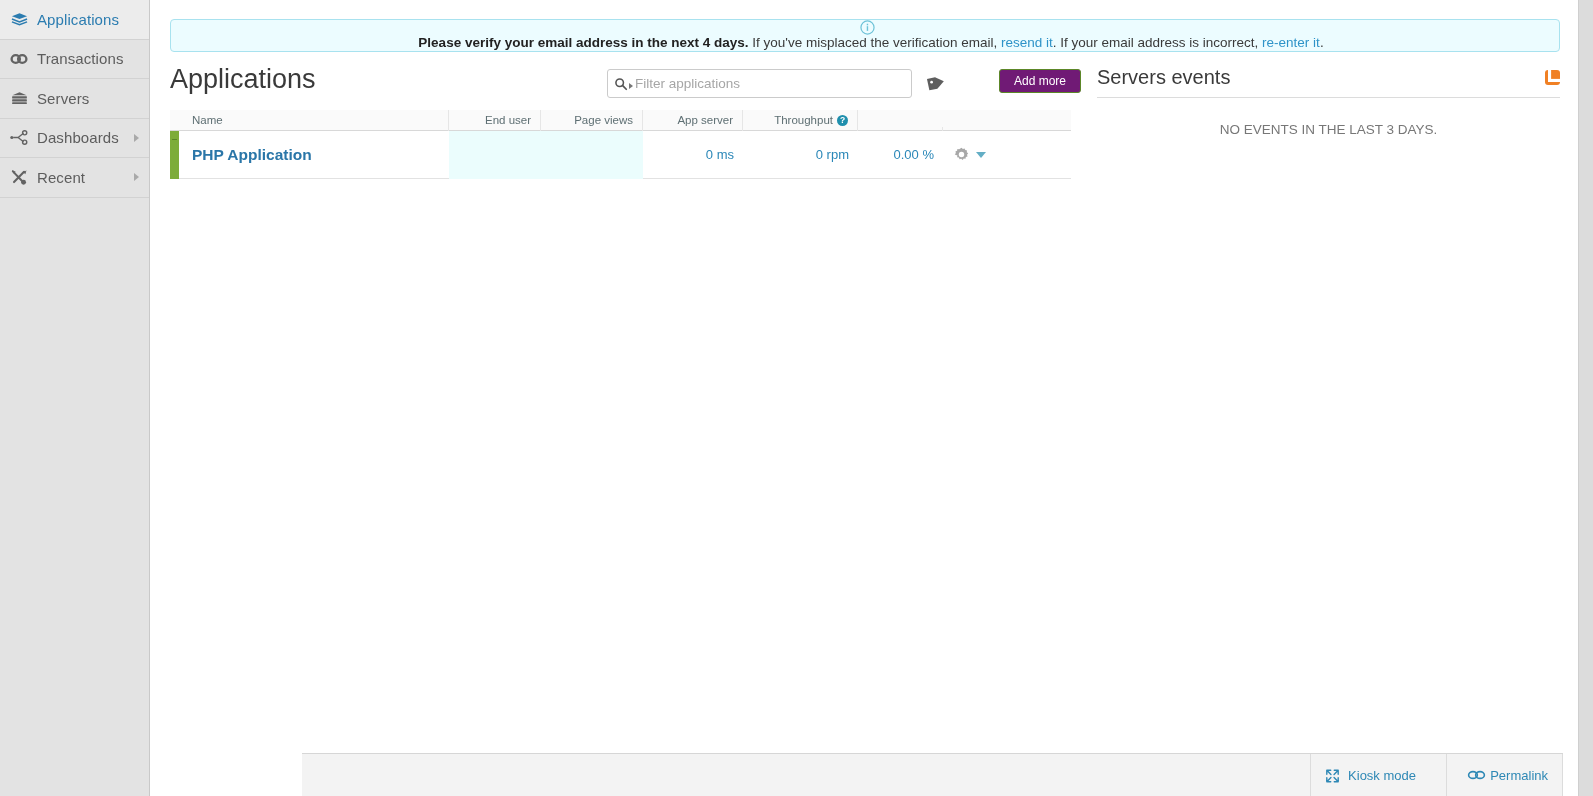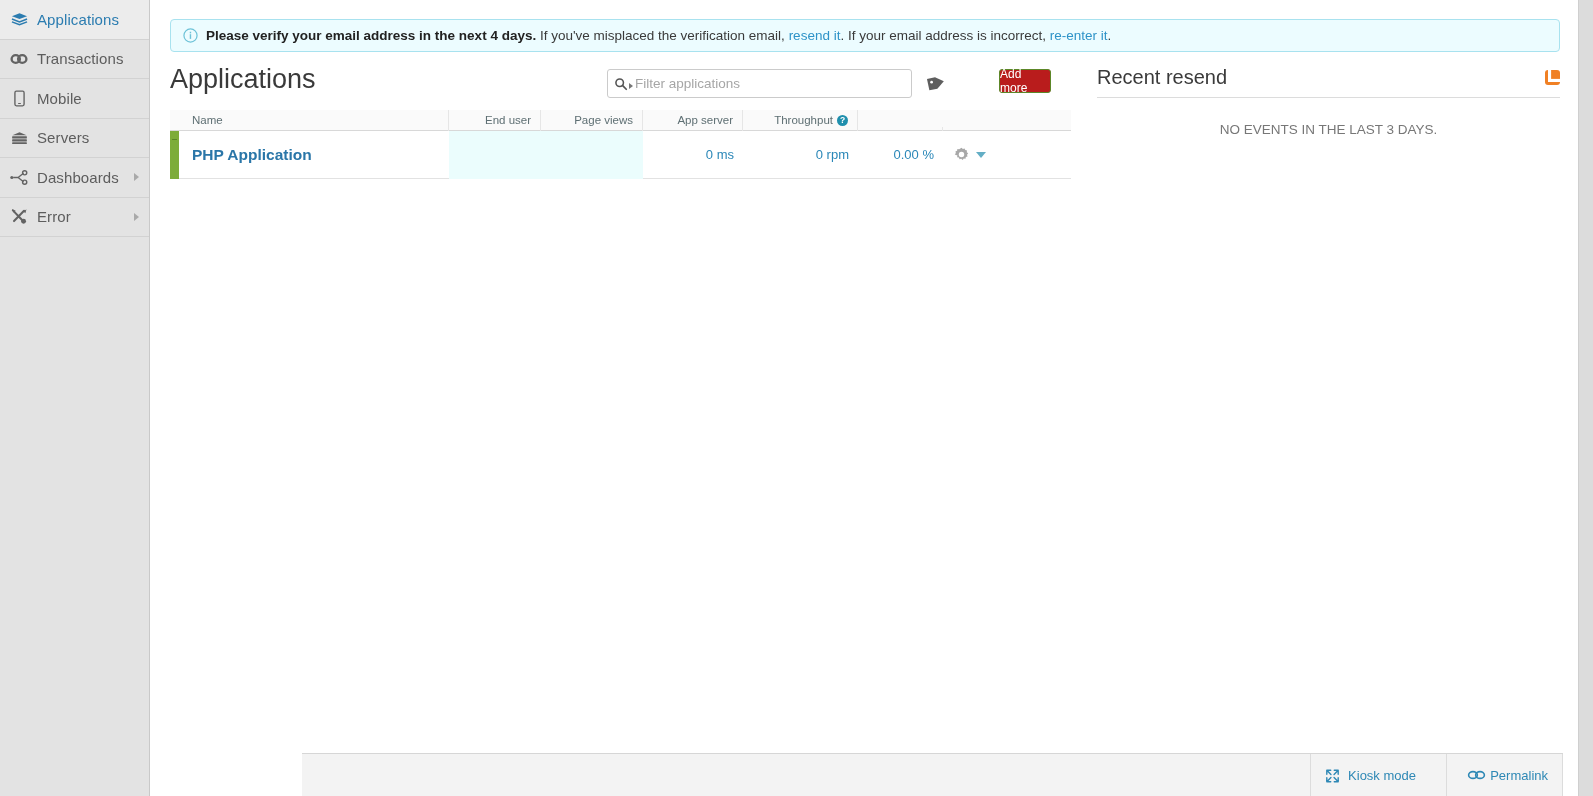--- a/index.html
+++ b/index.html
@@ -57,21 +57,21 @@
   }
 
   
   #notice {
     position:absolute; left:19px; top:19px; right:18px; height:33px;
     background:#ecfcff;
     border:1px solid #a8e2ef;
     border-radius:4px;
     display:flex; align-items:center;
     padding-left:12px;
-    font-size:13.5px; color:#3a3a3a;
+    font-size:13.5px; color:#3a3a3a;flex-direction:column;
   }
   .info-icon { width:15px;height:15px;flex:0 0 15px;margin-right:8px;color:#6ec3d8; }
   #notice b { font-weight:bold; color:#222; }
   #notice a { color:#2e93c8; text-decoration:none; }
 
   
   #page-head {
     position:absolute; left:19px; top:66px; right:18px; height:40px;
   }
   #page-title {
@@ -93,22 +93,22 @@
     font-size:13.5px; color:#555; font-family:inherit;
     padding-left:2px; background:transparent;
   }
   #filter-input::placeholder { color:#a6a6a6; }
   #tag-btn {
     position:absolute; left:756px; top:8px; width:20px; height:18px;
     color:#5e5e5e; cursor:pointer;
   }
   #add-more {
     position:absolute; left:829px; top:3px;
-    width:52px; height:24px;
-    background:#b91c1c; border:1px solid #5c8728; border-radius:3px;
+    width:82px; height:24px;
+    background:#701a75; border:1px solid #5c8728; border-radius:3px;
     color:#fff; font-size:12px;
     display:flex;align-items:center;justify-content:center;
     cursor:pointer;
   }
 
   
   #app-table {
     position:absolute; left:19px; top:110px; width:901px;
   }
   .thead {
@@ -213,29 +213,20 @@
       <span class="nav-icon">
         <svg viewBox="0 0 20 14" width="18" height="14">
           <ellipse cx="6.4" cy="7" rx="4.6" ry="4.3" fill="none" stroke="currentColor" stroke-width="2.6"></ellipse>
           <ellipse cx="13.6" cy="7" rx="4.6" ry="4.3" fill="none" stroke="currentColor" stroke-width="2.6"></ellipse>
         </svg>
       </span>
       <span class="nav-label">Transactions</span>
     </div>
     <div class="nav-item">
       <span class="nav-icon">
-        <svg viewBox="0 0 12 18" width="11" height="17">
-          <rect x="1" y="1" width="10" height="16" rx="1.6" fill="none" stroke="currentColor" stroke-width="1.5"></rect>
-          <rect x="4.4" y="14" width="3.2" height="1.1" rx=".5" fill="currentColor"></rect>
-        </svg>
-      </span>
-      <span class="nav-label">Mobile</span>
-    </div>
-    <div class="nav-item">
-      <span class="nav-icon">
         <svg viewBox="0 0 18 14" width="17" height="14">
           <path d="M9 0.8 L16.5 4 L1.5 4 Z" fill="currentColor"></path>
           <rect x="1.2" y="5.2" width="15.6" height="2.4" rx=".6" fill="currentColor"></rect>
           <rect x="1.2" y="8.4" width="15.6" height="2.4" rx=".6" fill="currentColor"></rect>
           <rect x="1.2" y="11.6" width="15.6" height="1.8" rx=".6" fill="currentColor"></rect>
         </svg>
       </span>
       <span class="nav-label">Servers</span>
     </div>
     <div class="nav-item">
@@ -252,21 +243,21 @@
     </div>
     <div class="nav-item">
       <span class="nav-icon">
         <svg viewBox="0 0 18 18" width="17" height="17">
           <path d="M2 2.5 L12.5 13.5 M3.2 13.8 L13.8 3" stroke="currentColor" stroke-width="2.2" stroke-linecap="round"></path>
           <path d="M1.2 1.2 L5 3 L3 5 Z" fill="currentColor"></path>
           <path d="M16.4 1.4 L13.2 3.6 L15.2 5.6 Z" fill="currentColor"></path>
           <circle cx="13.3" cy="14" r="2.6" fill="currentColor"></circle>
         </svg>
       </span>
-      <span class="nav-label">Error</span>
+      <span class="nav-label">Recent</span>
       <span class="nav-arrow"></span>
     </div>
   </nav>
 
 <div id="main">
 
   <div id="notice">
     <span class="info-icon">
       <svg viewBox="0 0 16 16" width="15" height="15">
         <circle cx="8" cy="8" r="7" fill="none" stroke="#6ec3d8" stroke-width="1.3"></circle>
@@ -347,21 +338,21 @@
               </svg>
             </span>
             <span class="act-caret"></span>
           </div>
         </div>
       </div>
   </div>
 
   <aside id="events">
     <div id="events-head">
-      <h2 id="events-title">Recent resend</h2>
+      <h2 id="events-title">Servers events</h2>
       <span class="rss">
           <i></i>
           <b></b>
         </span>
     </div>
     <div id="events-empty">NO EVENTS IN THE LAST 3 DAYS.</div>
   </aside>
 
   <div id="footer">
     <div class="foot-btn" id="kiosk-btn">

